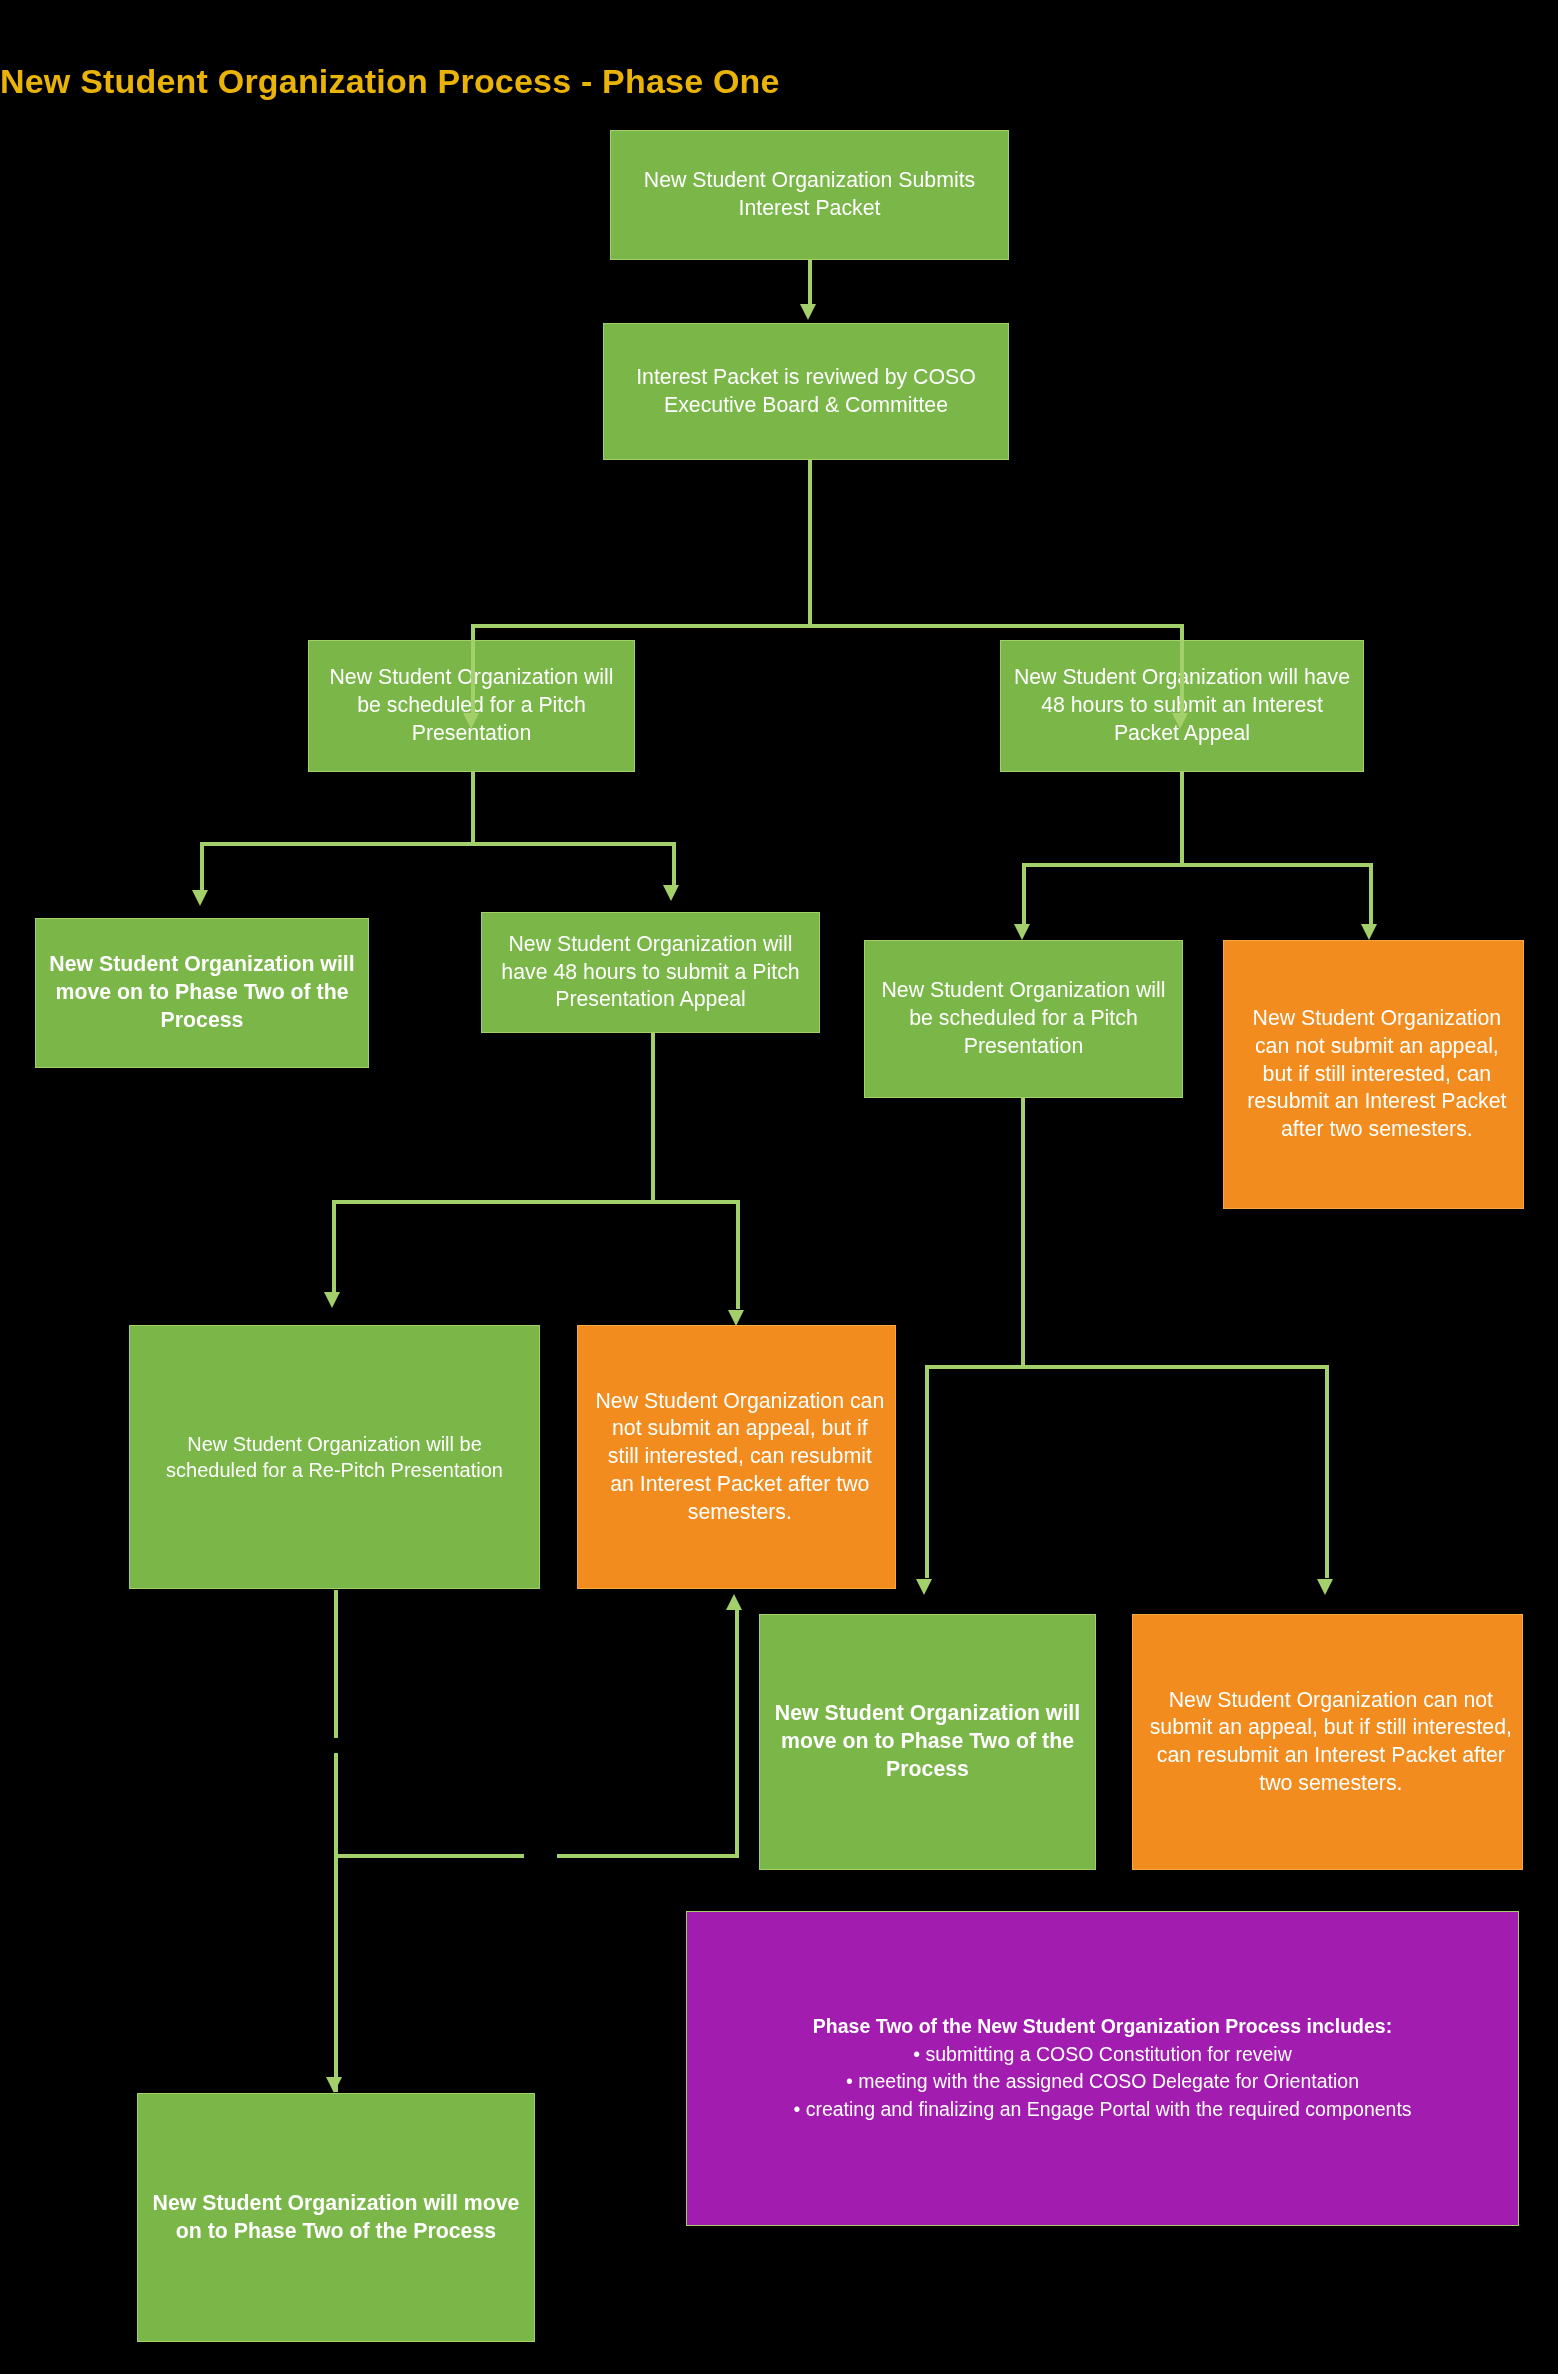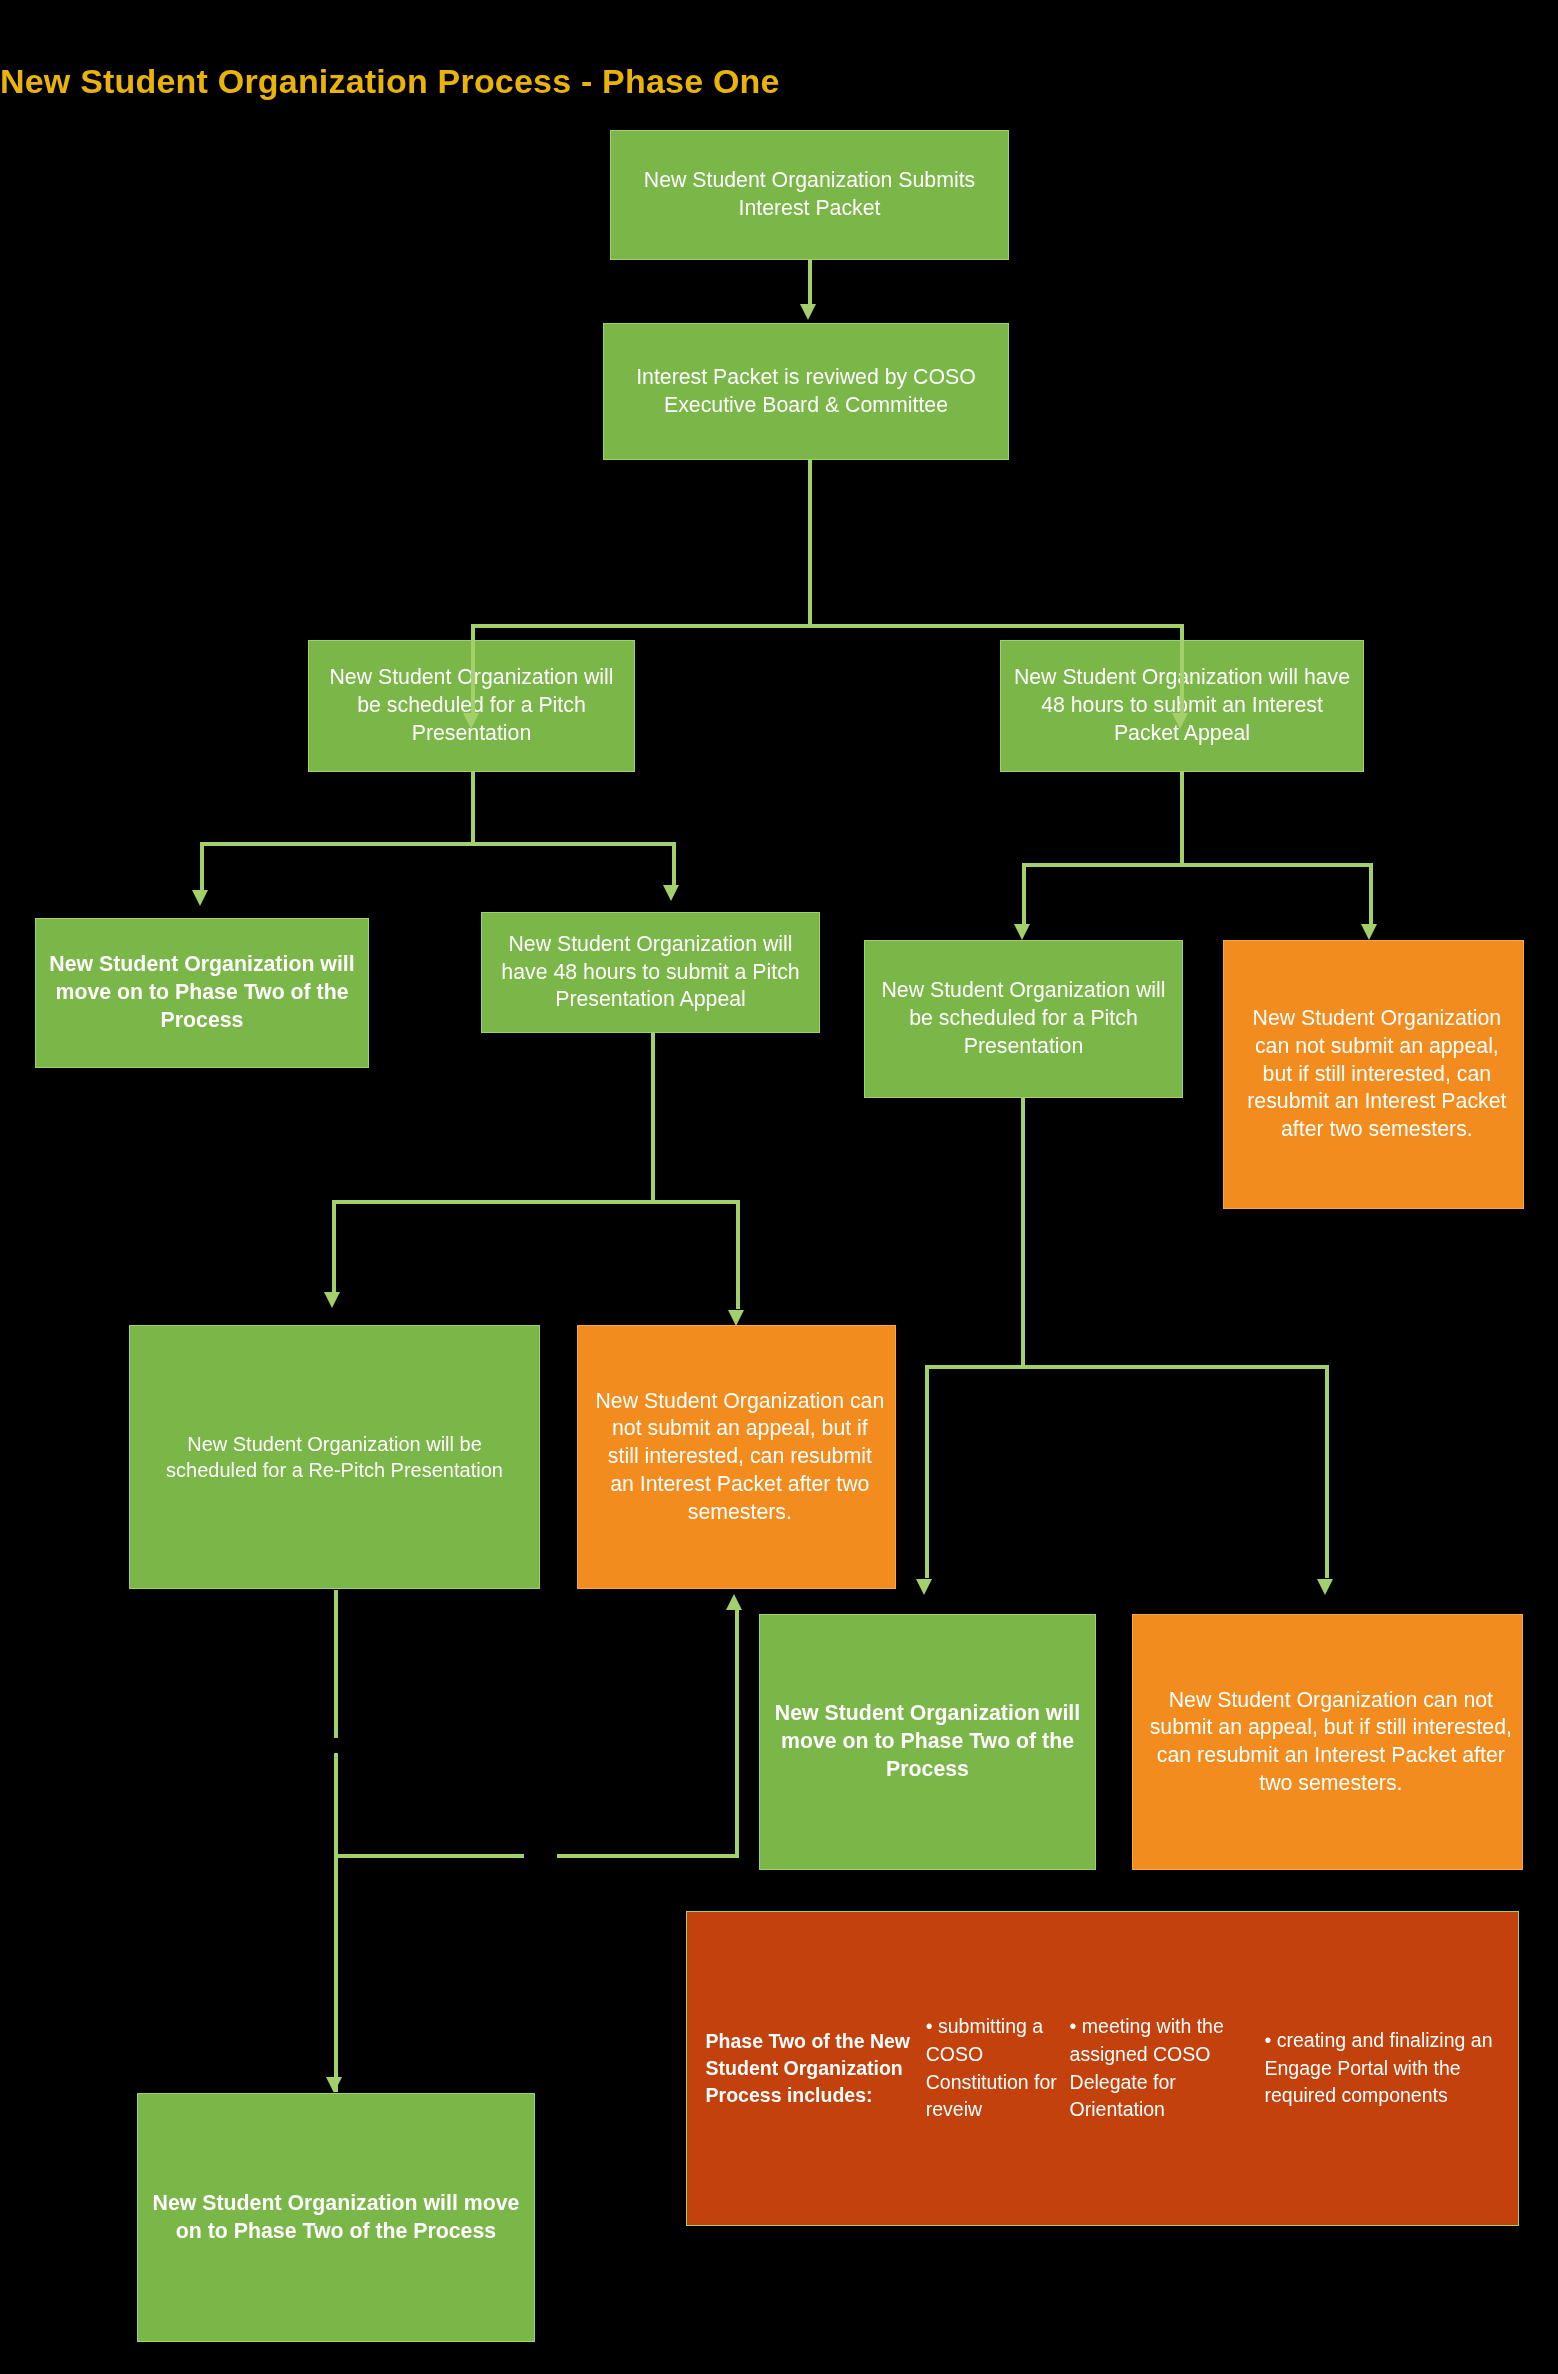--- a/index.html
+++ b/index.html
@@ -70,25 +70,25 @@
   .arrow-up {
     position: absolute;
     width: 0; height: 0;
     border-left: 8.3px solid transparent;
     border-right: 8.3px solid transparent;
     border-bottom: 16px solid #a4d06c;
   }
   .legend-box {
     position: absolute;
     box-sizing: border-box;
-    background: #c2410c;
+    background: #a21caf;
     border: 1.4px solid #a4d06c;
     color: #ffffff;
     display: flex;
-    flex-direction: row;
+    flex-direction: column;
     align-items: center;
     justify-content: center;
     padding: 9.3px 18.6px;
     font-family: "Liberation Sans", sans-serif;
   }
   .legend-box .head { font-weight: bold; font-size: 19.5px; line-height: 1.4; }
   .legend-box .li { font-size: 19.5px; line-height: 1.42; }
 </style>
 </head>
 <body>

